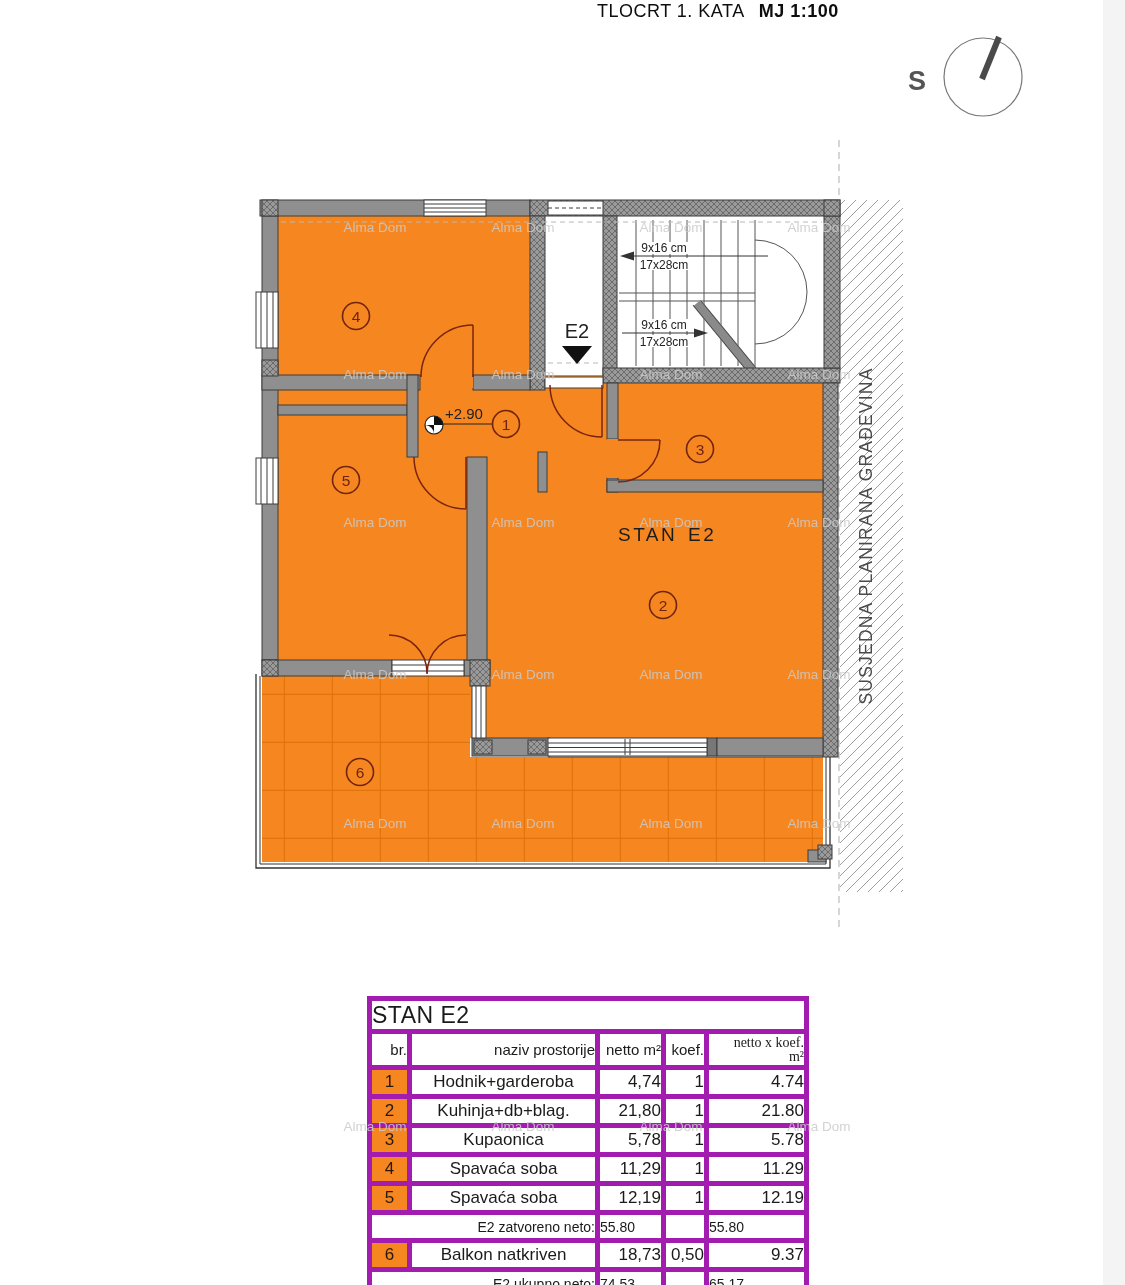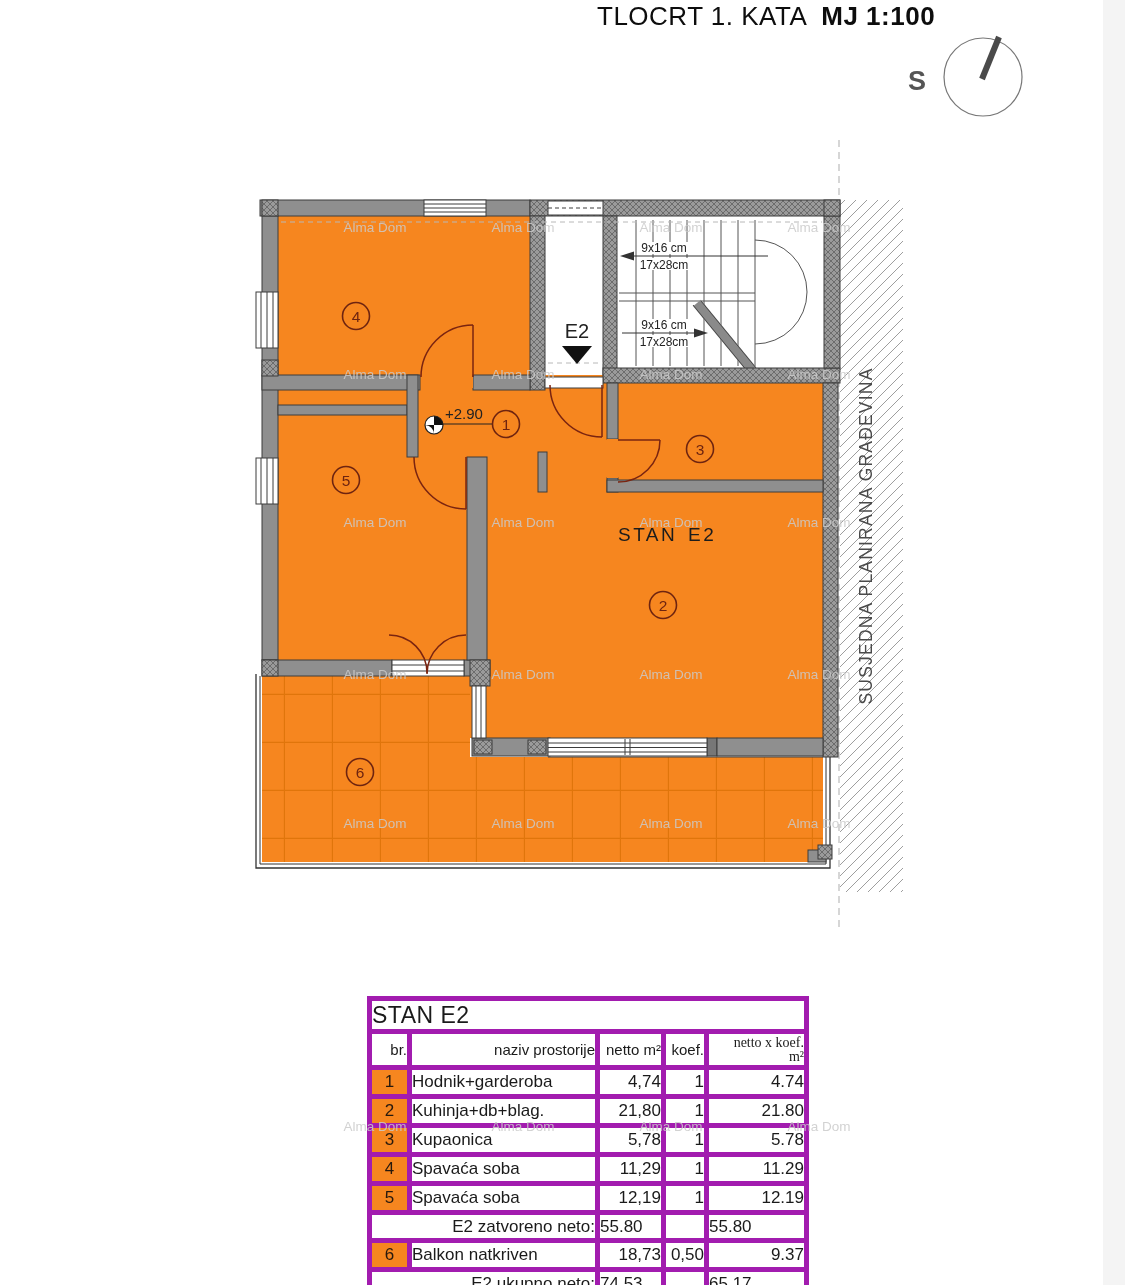--- a/index.html
+++ b/index.html
@@ -1,33 +1,33 @@
 <!DOCTYPE html>
 <html><head>
 <meta charset="utf-8">
 <style>
   html,body{margin:0;padding:0;background:#fff;}
   body{position:relative;width:1125px;height:1285px;font-family:"Liberation Sans",sans-serif;overflow:hidden;}
   #plan-svg{position:absolute;left:0;top:0;}
-  #page-title{position:absolute;left:597px;top:1px;font-size:26px;color:#0d0d0d;white-space:nowrap;text-align:center;}
+  #page-title{position:absolute;left:597px;top:1px;font-size:18px;color:#0d0d0d;white-space:nowrap;text-align:center;}
   #page-title .t-main{font-weight:400;letter-spacing:.5px;}
   #page-title .t-scale{font-weight:700;margin-left:14px;letter-spacing:.5px;}
   #edge-strip{position:absolute;right:0;top:0;width:22px;height:1285px;background:#f4f4f4;}
   
   #area-table{position:absolute;left:367px;top:996px;width:437px;border-collapse:collapse;table-layout:fixed;color:#1a1a1a;}
   #area-table td,#area-table th{border:5px solid #a21caf;padding:0;vertical-align:middle;overflow:hidden;white-space:nowrap;}
   #area-table{border:1.5px solid #000;}
   .title-row td{height:28px;font-size:23px;letter-spacing:.5px;padding-left:5px;text-align:left;font-weight:400;}
   .head th{height:31px;font-size:15px;font-weight:400;text-align:right;}
   .head .two-line div{line-height:14px;font-size:14px;font-family:Liberation Serif, serif;}
   .r td{height:24px;font-size:17px;}
   .r .br{background:#f6861f;text-align:center;color:#27190d;}
-  .r .naziv{text-align:left;padding-left:7px;}
+  .r .naziv{text-align:center;padding-left:7px;}
   .r .num{text-align:right;}
-  .sum td{height:23px;font-size:17px;}
+  .sum td{height:23px;font-size:14px;}
   .sum .lbl{text-align:right;padding-right:1px;}
   .bold-box{border:2px solid #000 !important;}
   
   #watermarks{position:absolute;left:0;top:0;width:971px;height:1285px;pointer-events:none;}
   .wm{position:absolute;transform:translate(-50%,-50%);color:#cbcbcb;font-size:13.5px;white-space:nowrap;opacity:.85;}
 </style>
 </head>
 <body>
 
 <svg id="plan-svg" width="1125" height="960" viewBox="0 0 1125 960">

